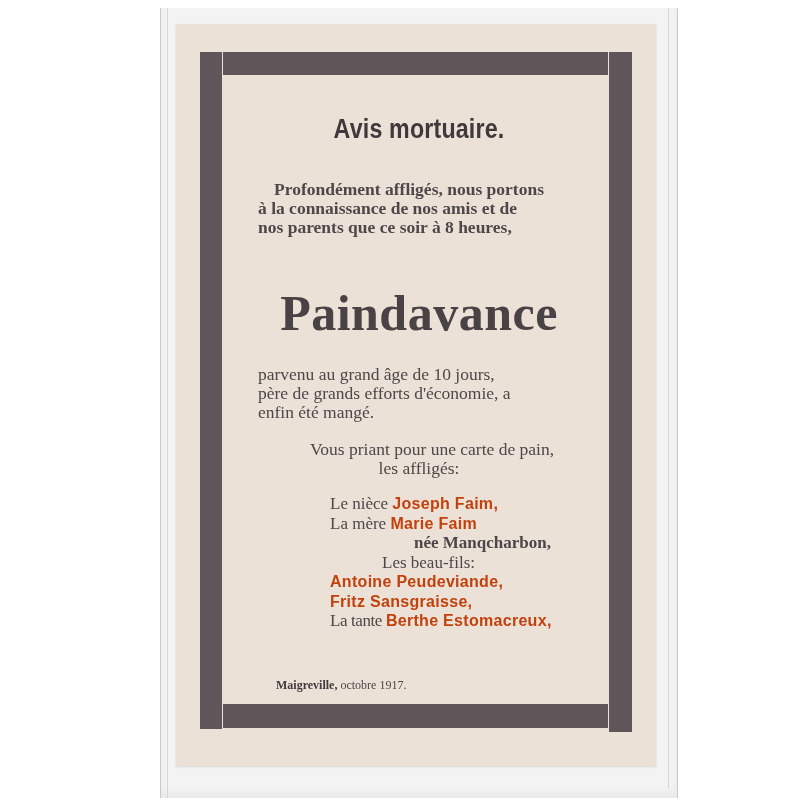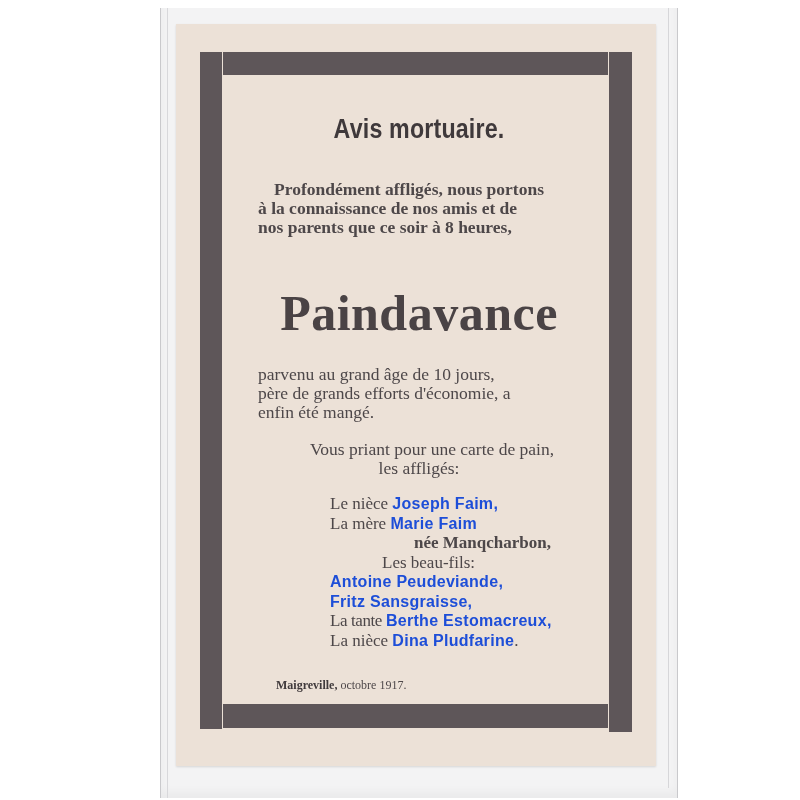--- a/index.html
+++ b/index.html
@@ -55,21 +55,21 @@
     .name {
       position: absolute; left: 0; top: 200px; width: 346px; text-align: center;
       font-family: "Liberation Serif", serif; font-weight: bold;
       font-size: 50px; color: #4a4345; letter-spacing: 0.5px;
     }
     .age { left: 12px; top: 281px; width: 336px; }
     .plea { left: 0; top: 356px; width: 346px; text-align: center; }
     .plea .ln:first-child { padding-left: 26px; }
     .family { position: absolute; left: 84px; top: 410px; font-size: 17px; line-height: 19.5px; color: #4d4749; }
     .family .ln { display: block; white-space: nowrap; }
-    .family b { font-family: "Liberation Sans", sans-serif; font-weight: bold; font-size: 16px; color: #1d4ed8; letter-spacing: 0.3px; }
+    .family b { font-family: "Liberation Sans", sans-serif; font-weight: bold; font-size: 16px; color: #c2410c; letter-spacing: 0.3px; }
     .family .indent-nee { padding-left: 84px; font-weight: bold; }
     .family .indent-beau { padding-left: 52px; }
     .family .tight { letter-spacing: -0.4px; }
     .place {
       position: absolute; left: 30px; top: 594px; font-size: 12px; color: #4d4749; white-space: nowrap;
     }
     .place b { font-weight: bold; color: #403a3c; }
   </style>
 </head>
 <body>
@@ -123,22 +123,19 @@
       </span>
       <span class="ln">
         <b>Antoine Peudeviande,</b>
       </span>
       <span class="ln">
         <b>Fritz Sansgraisse,</b>
       </span>
       <span class="ln">
         <span class="tight">La tante </span><b>Berthe Estomacreux,</b>
       </span>
-      <span class="ln">
-        <span>La nièce </span><b>Dina Pludfarine</b><span>.</span>
-      </span>
     </div>
 
     <div class="place">
       <b>Maigreville,</b><span> octobre 1917.</span>
     </div>
   </div>
 </div>
 
 </body></html>

